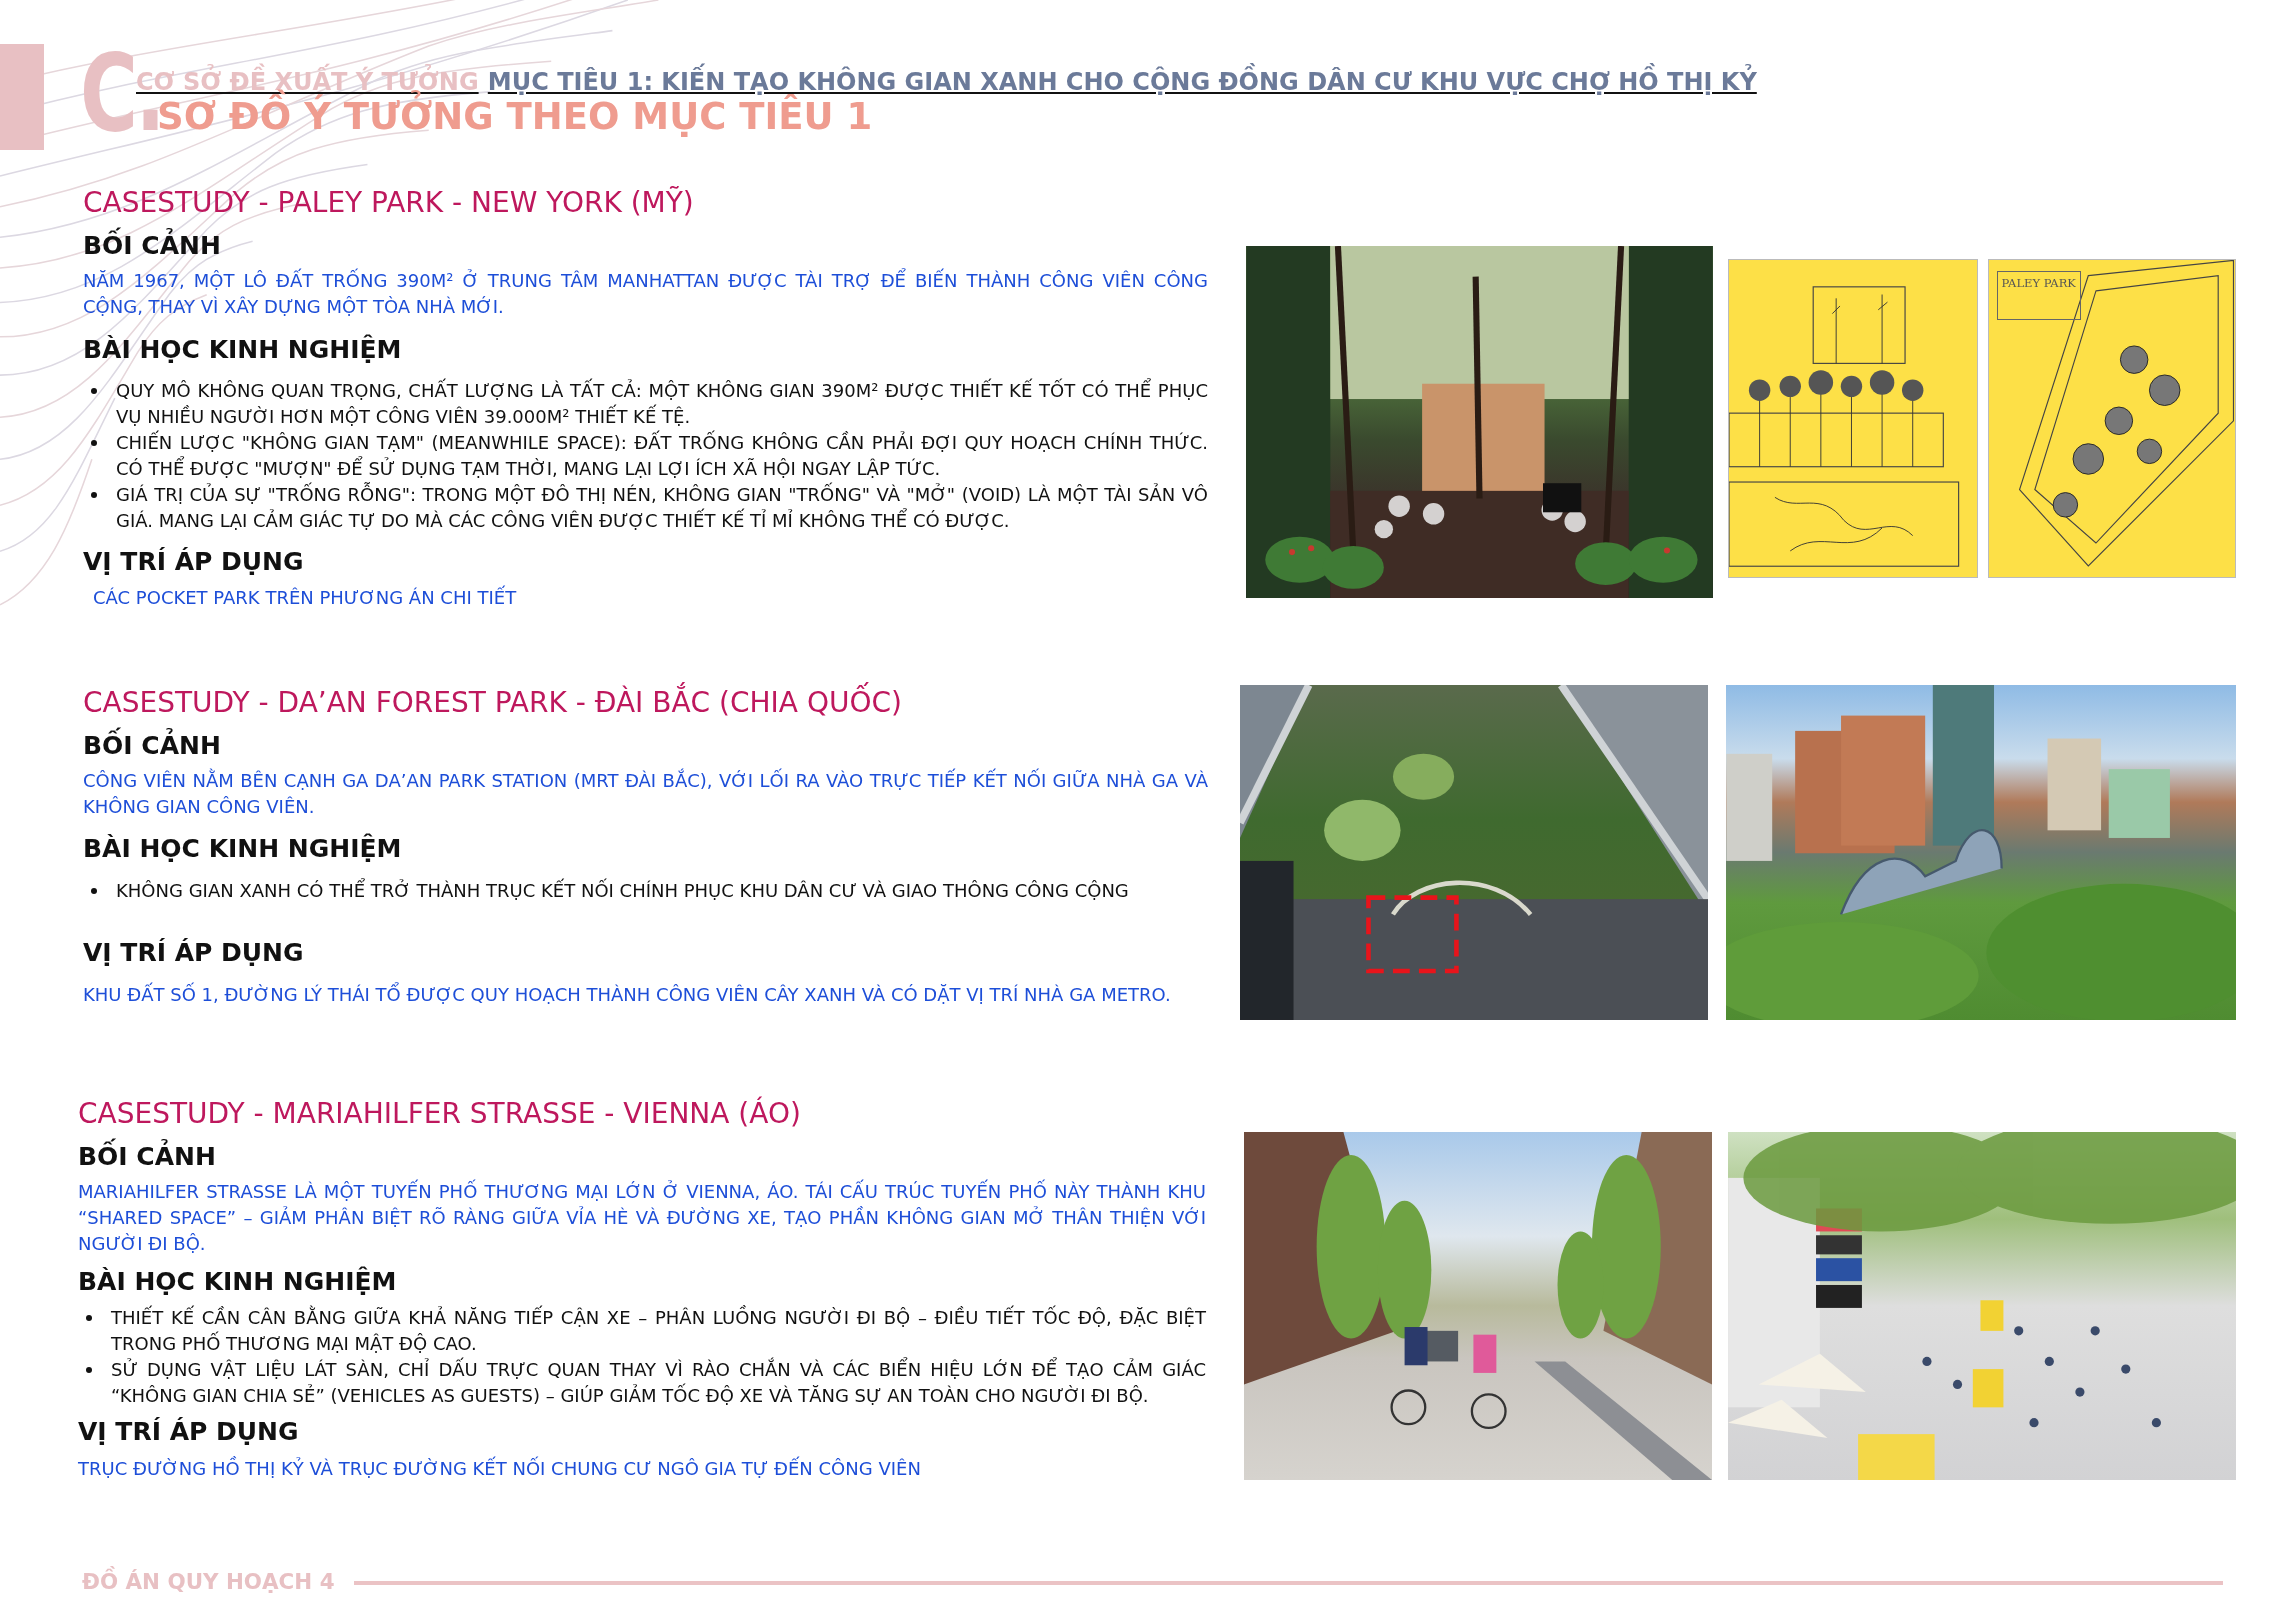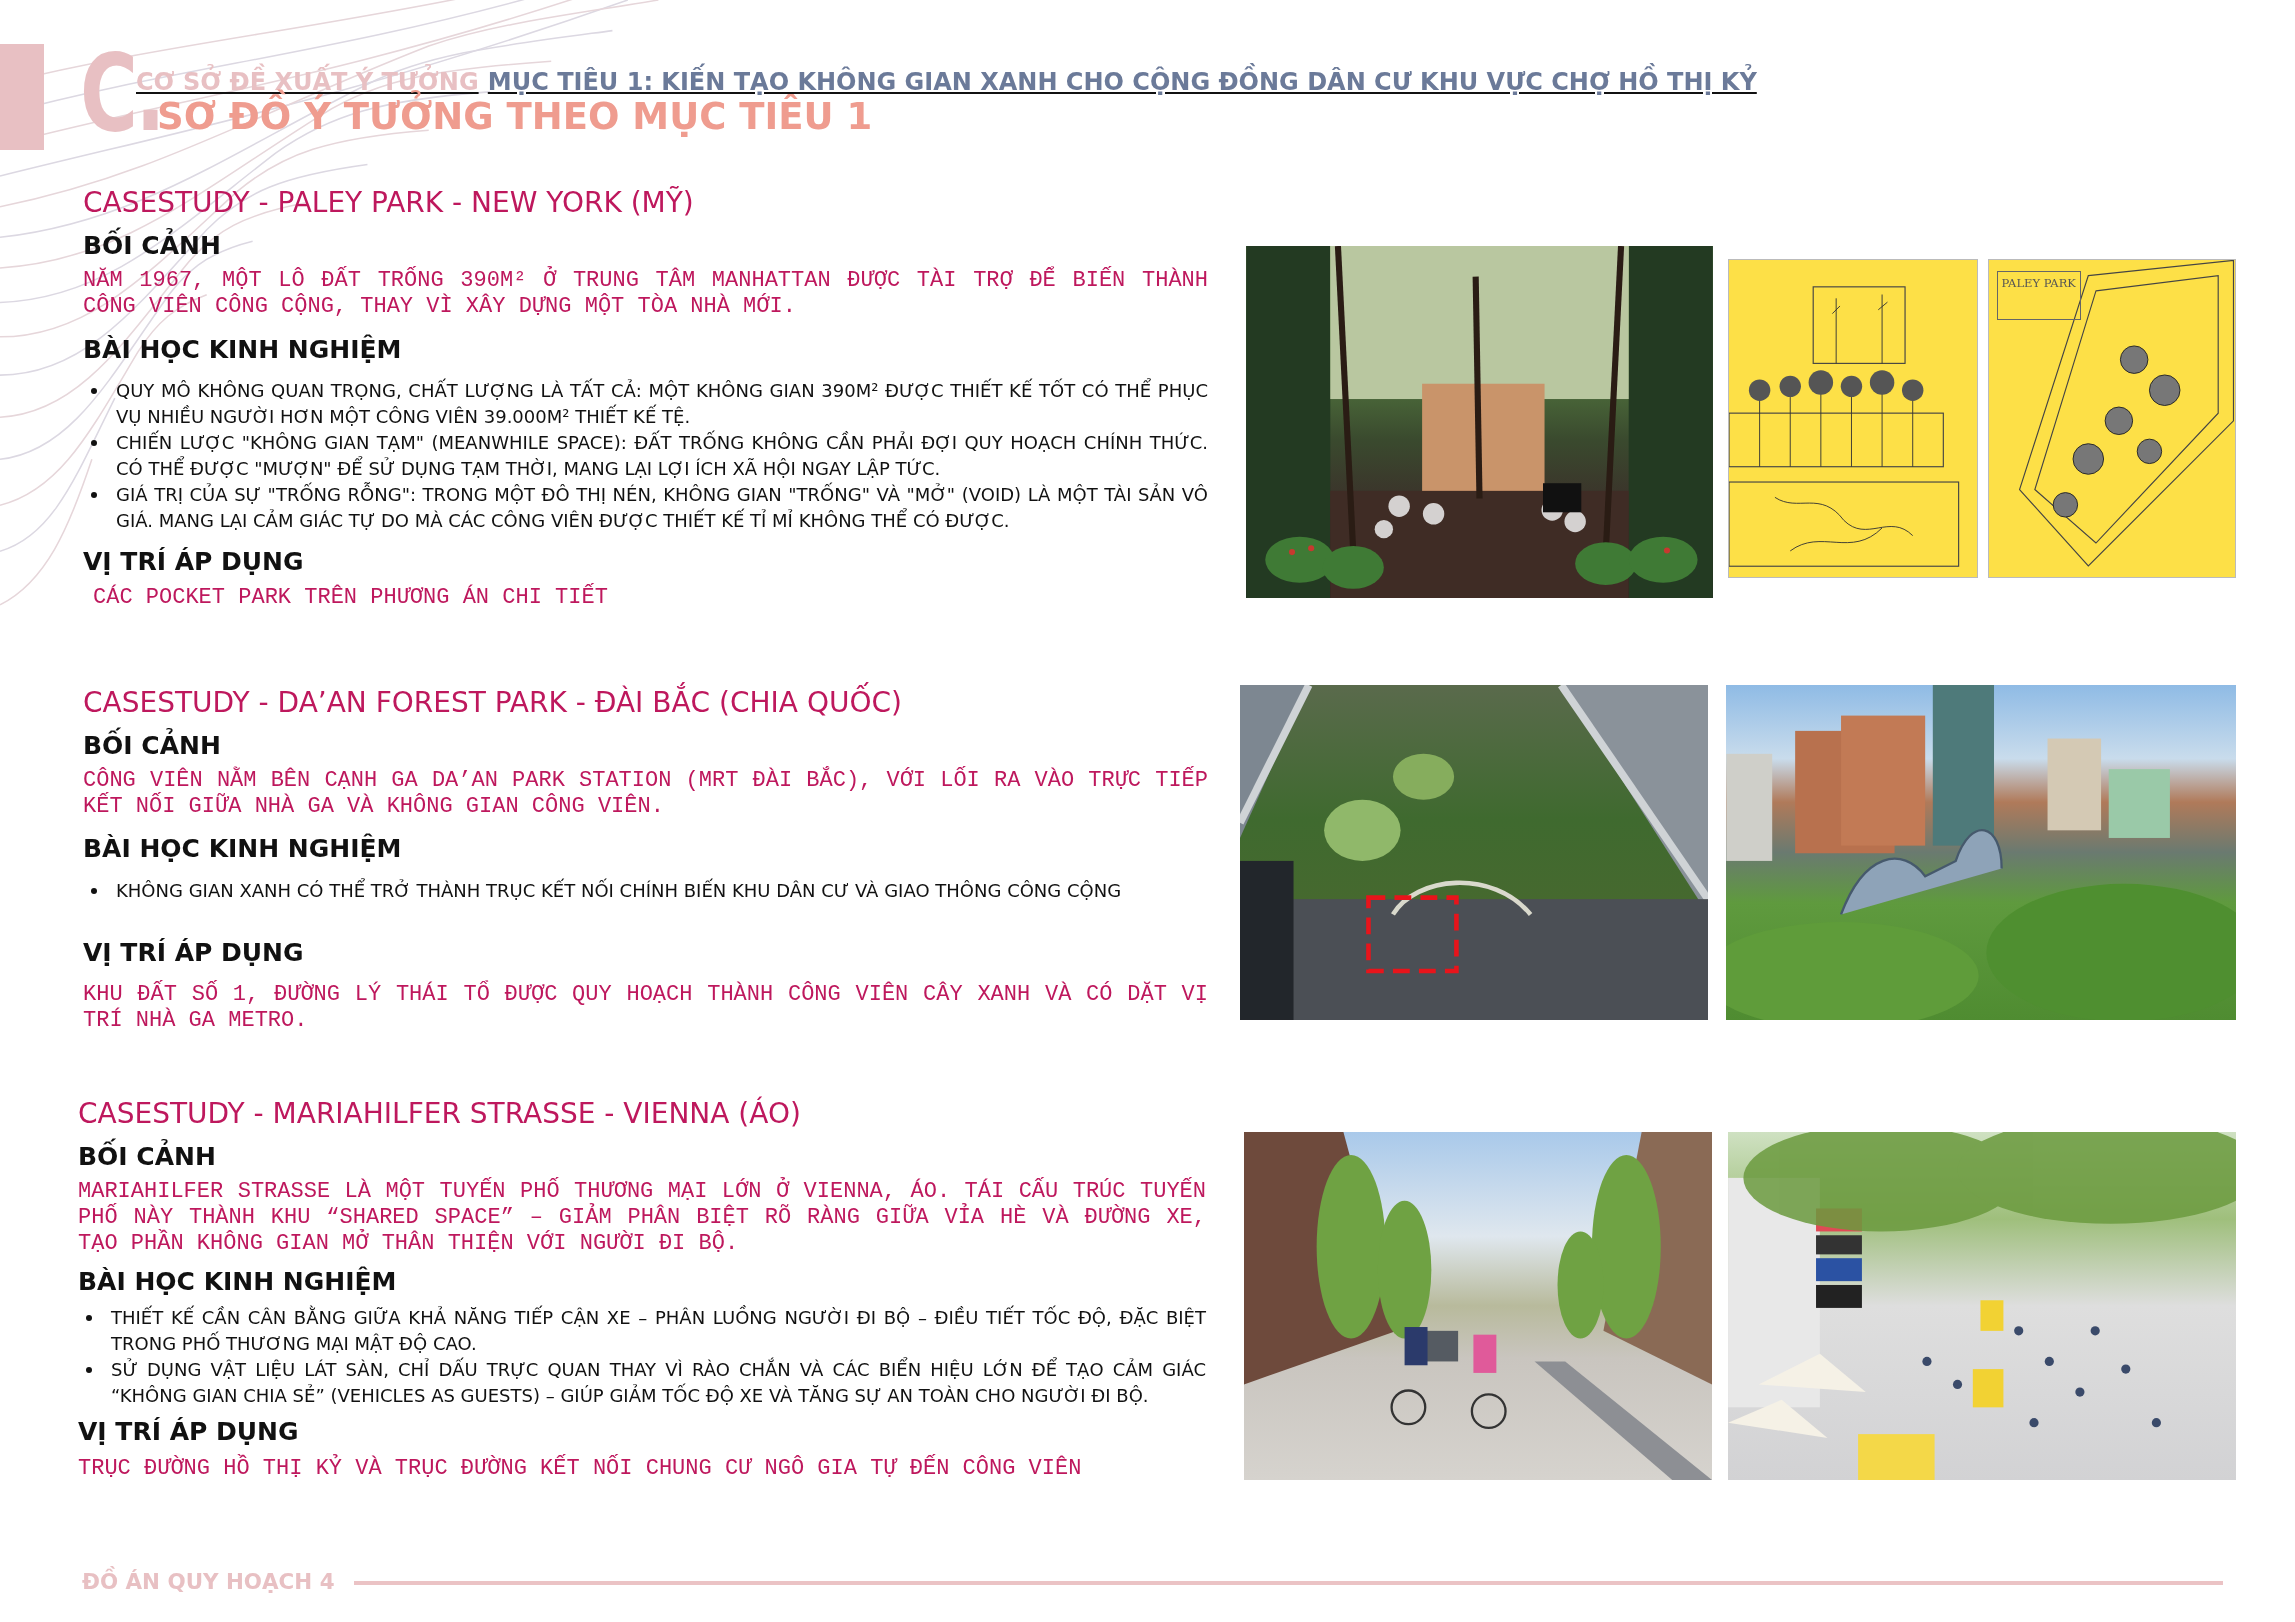--- a/index.html
+++ b/index.html
@@ -10,21 +10,21 @@
   .tab { left:0; top:44px; width:44px; height:106px; background:#e8c0c3; }
   .bigc { left:80px; top:40px; font-size:107px; font-weight:bold; color:#e8c0c3; line-height:1;
           font-family:"DejaVu Sans Condensed","DejaVu Sans",sans-serif; letter-spacing:-3.1px; transform:scaleX(0.82); transform-origin:left top; }
   .subtitle { left:136px; top:70px; font-size:24px; font-weight:bold; white-space:nowrap; line-height:1;text-decoration:underline; }
   .subtitle .a { color:#e8c0c3; }
   .subtitle .b { color:#6b7a99; margin-left:9.2px; }
   .title { left:157px; top:98px; font-size:37px; font-weight:bold; color:#ef9c8f; white-space:nowrap; line-height:1; }
 
   .case-h { font-size:28px; font-weight:normal; color:#be185d; white-space:nowrap; line-height:1; }
   .sec-h { font-size:25px; font-weight:bold; color:#111; white-space:nowrap; line-height:1; }
-  .body-t { font-size:22px; color:#be185d; line-height:26px; text-align:justify; text-align-last:left;font-family:Liberation Mono, monospace; }
+  .body-t { font-size:18px; color:#1d4ed8; line-height:26px; text-align:justify; text-align-last:left; }
   ul.bul { margin:0; padding:0; list-style:none; }
   ul.bul li { position:relative; padding-left:33px; font-size:18px; line-height:26px; text-align:justify; text-align-last:left; }
   ul.bul li::before { content:""; position:absolute; left:7.7px; top:10px; width:6.1px; height:6.1px; border-radius:50%; background:#111; }
 
   .img { position:absolute; overflow:hidden; }
   .footer-t { left:82px; top:1571px; font-size:21.4px; font-weight:bold; color:#e8c0c3; white-space:nowrap; line-height:1; }
   .footer-line { left:354px; top:1581px; width:1869px; height:3.8px; background:#ebc3c5; }
   .sheet { position:absolute; background:#fde047; border:1.5px solid #bbb; }
 </style>
 </head>
@@ -146,21 +146,21 @@
     </div>
   </div>
 </section>
 
 <section>
   <div class="abs case-h" style="left:83px; top:689px;">CASESTUDY - DA’AN FOREST PARK - ĐÀI BẮC (CHIA QUỐC)</div>
   <div class="abs sec-h" style="left:83px; top:733px;">BỐI CẢNH</div>
   <div class="abs body-t" style="left:83px; top:768px; width:1125px;">CÔNG VIÊN NẰM BÊN CẠNH GA DA’AN PARK STATION (MRT ĐÀI BẮC), VỚI LỐI RA VÀO TRỰC TIẾP KẾT NỐI GIỮA NHÀ GA VÀ KHÔNG GIAN CÔNG VIÊN.</div>
   <div class="abs sec-h" style="left:83px; top:836px;">BÀI HỌC KINH NGHIỆM</div>
   <ul class="abs bul" style="left:83px; top:878px; width:1125px;">
-    <li>KHÔNG GIAN XANH CÓ THỂ TRỞ THÀNH TRỤC KẾT NỐI CHÍNH BIẾN KHU DÂN CƯ VÀ GIAO THÔNG CÔNG CỘNG</li>
+    <li>KHÔNG GIAN XANH CÓ THỂ TRỞ THÀNH TRỤC KẾT NỐI CHÍNH PHỤC KHU DÂN CƯ VÀ GIAO THÔNG CÔNG CỘNG</li>
   </ul>
   <div class="abs sec-h" style="left:83px; top:940px;">VỊ TRÍ ÁP DỤNG</div>
   <div class="abs body-t" style="left:83px; top:982px; width:1125px;">KHU ĐẤT SỐ 1, ĐƯỜNG LÝ THÁI TỔ ĐƯỢC QUY HOẠCH THÀNH CÔNG VIÊN CÂY XANH VÀ CÓ DẶT VỊ TRÍ NHÀ GA METRO.</div>
 
   <div class="img" style="left:1240px; top:685px; width:468px; height:335px; background:linear-gradient(180deg,#5a6a4c 0%,#3f6a2f 40%,#46692f 65%,#6b7070 100%);">
     <svg width="468" height="335" viewBox="0 0 612 438">
       <polygon points="0,0 90,0 0,200" fill="#7d8791"></polygon>
       <polygon points="420,0 612,0 612,300" fill="#8a929a"></polygon>
       <line x1="90" y1="0" x2="0" y2="180" stroke="#cfd3d6" stroke-width="10"></line>
       <line x1="420" y1="0" x2="612" y2="280" stroke="#cfd3d6" stroke-width="10"></line>

